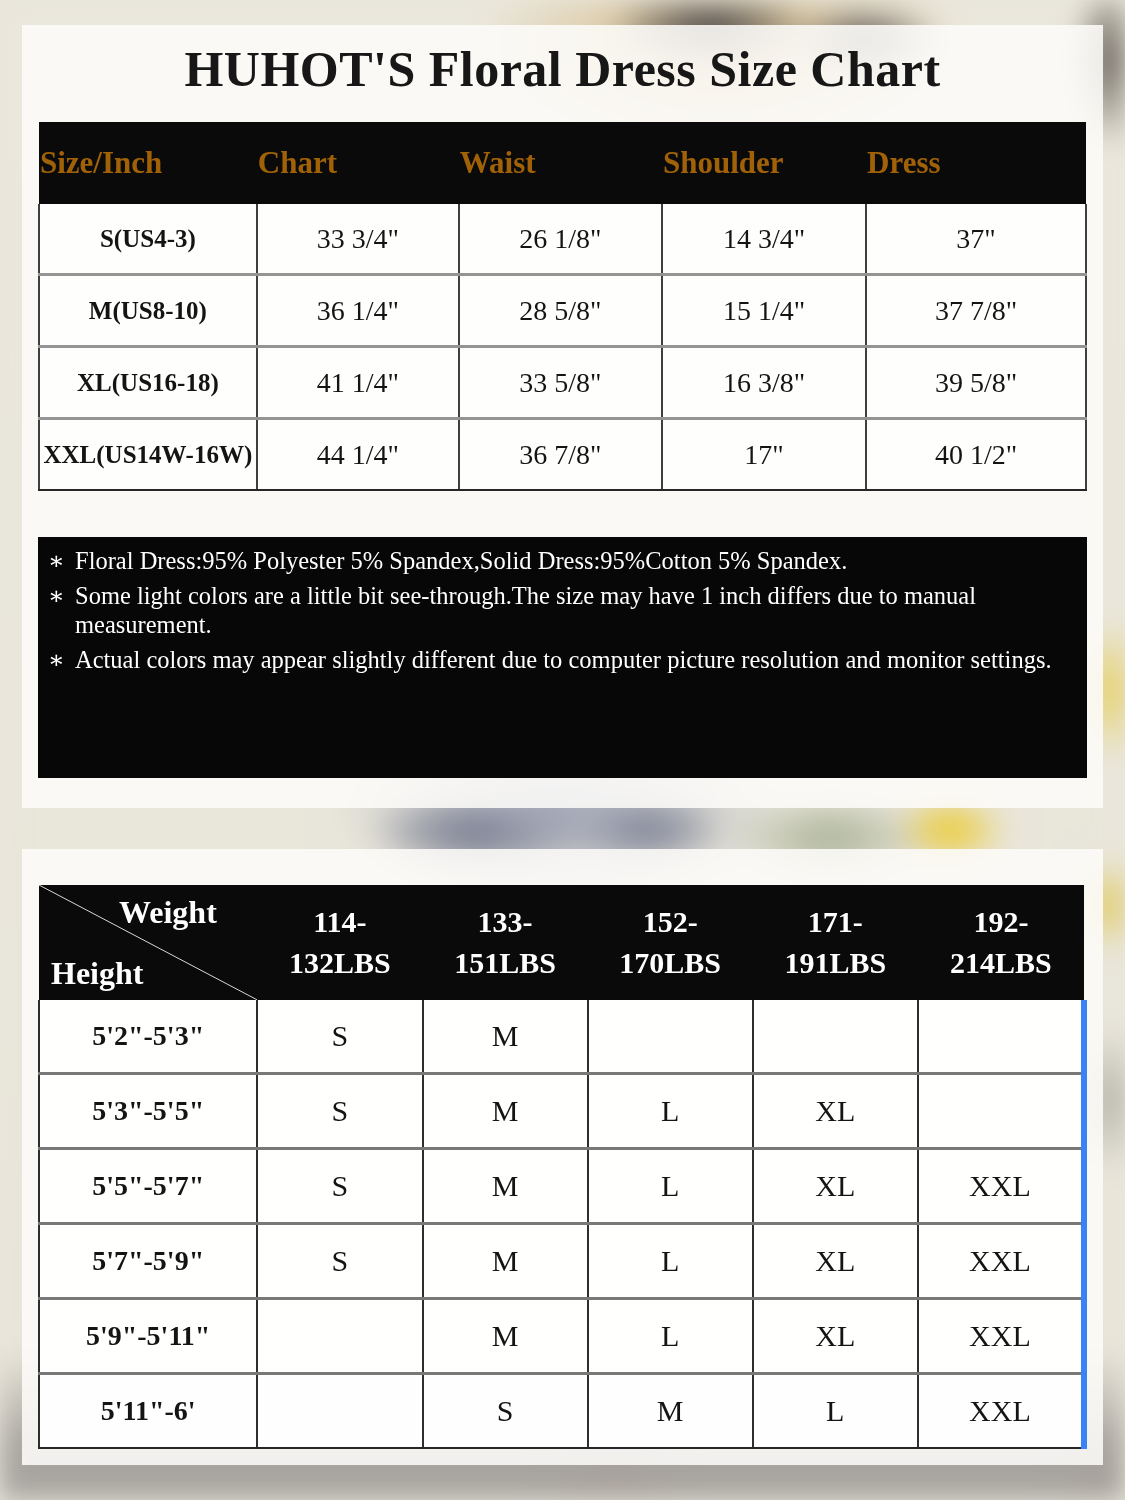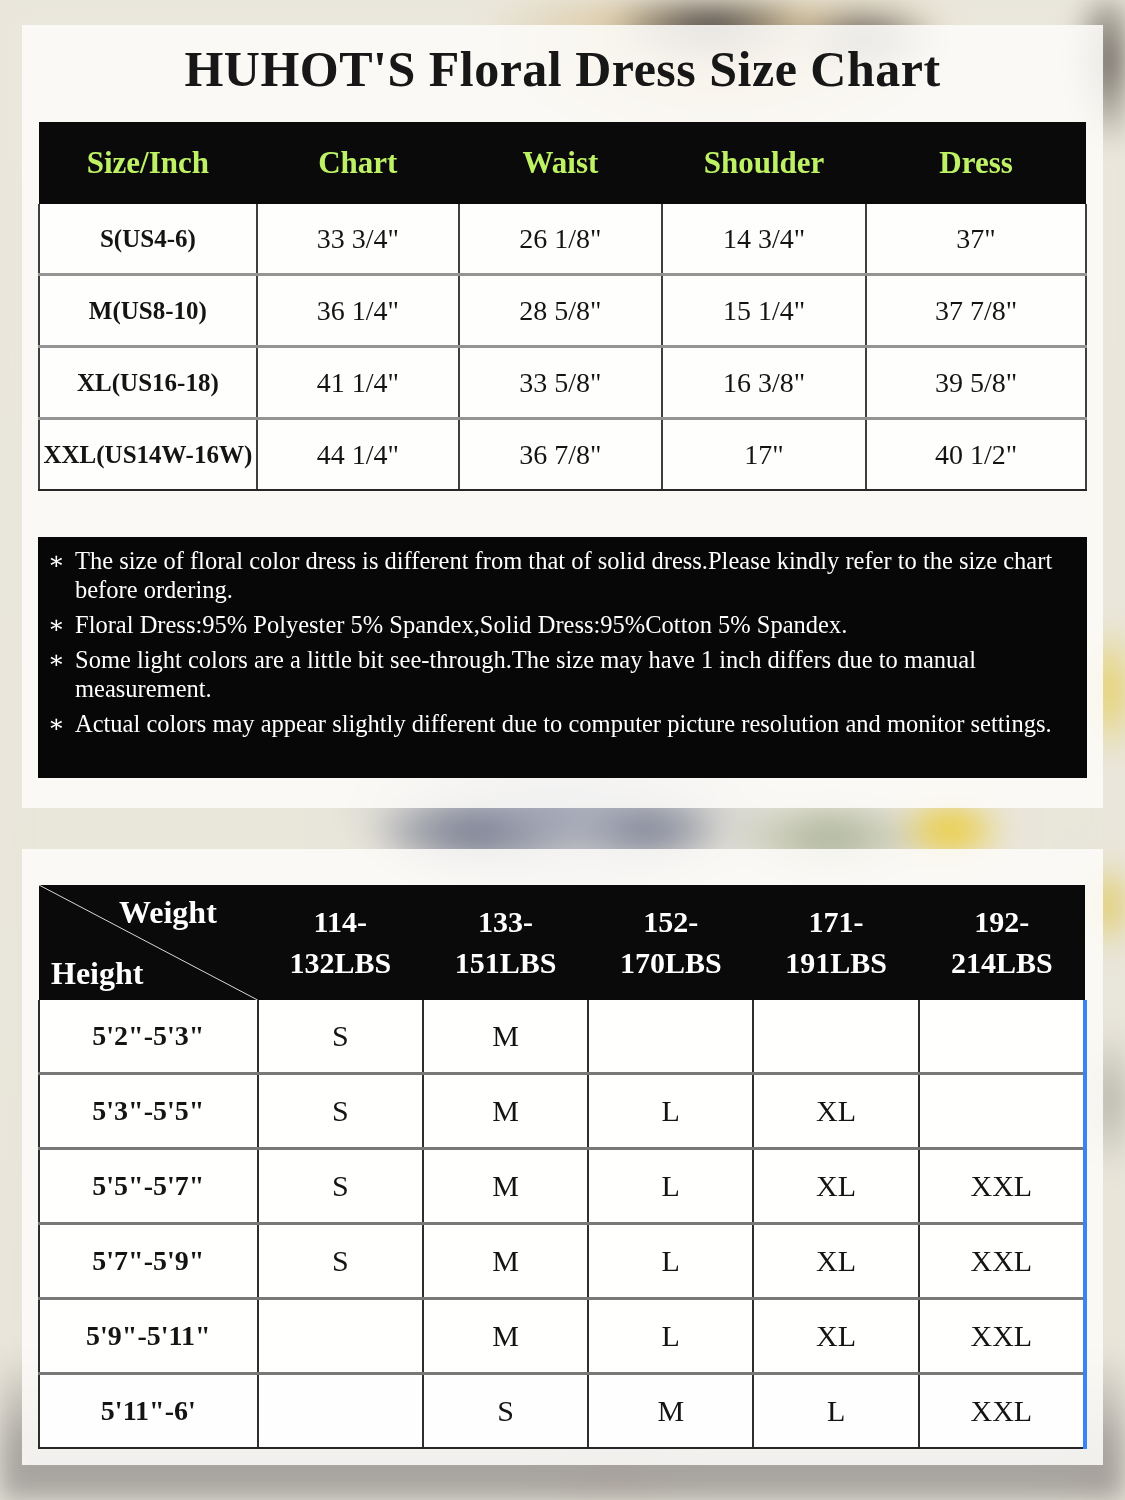--- a/index.html
+++ b/index.html
@@ -44,22 +44,22 @@
     margin:16px 0 0; text-align:center;
     font-size:50px; font-weight:bold; letter-spacing:.5px;
     color:#171717; line-height:1.15;
   }
 
   table { border-collapse:collapse; table-layout:fixed; }
 
   
   .t1 { position:absolute; left:16px; top:97px; width:1049px; }
   .t1 thead th {
-    background:#0a0a0a; color:#bef264; height:80px;
-    font-size:31px; font-weight:bold; text-align:center; vertical-align:middle;
+    background:#0a0a0a; color:#a16207; height:80px;
+    font-size:31px; font-weight:bold; text-align:left; vertical-align:middle;
     border:0;
   }
   .t1 tbody td {
     height:67px; text-align:center; vertical-align:middle;
     font-size:28px; background:rgba(255,255,255,.78);
     border-left:2px solid #3f3f3f;
   }
   .t1 tbody td:last-child { border-right:2px solid #3f3f3f; }
   .t1 tbody tr + tr td { border-top:3px solid #949494; }
   .t1 tbody tr:last-child td { border-bottom:2px solid #262626; }
@@ -87,21 +87,21 @@
   .t2 thead th.wh { white-space:pre-line; line-height:1.35;text-align:center; }
   .t2 .corner { position:relative; }
   .t2 .corner svg { position:absolute; inset:0; width:100%; height:100%; display:block; }
   .t2 .corner .w { position:absolute; top:9px;  left:80px; font-size:32px; }
   .t2 .corner .h { position:absolute; bottom:8px; left:12px; font-size:32px; }
   .t2 tbody td, .t2 tbody th {
     height:70px; text-align:center; vertical-align:middle;
     font-size:30px; font-weight:normal; background:rgba(255,255,255,.9);
     border-left:2px solid #2e2e2e;
   }
-  .t2 tbody td:last-child { border-right:4px solid #3b82f6; }
+  .t2 tbody td:last-child { border-right:6px solid #3b82f6; }
   .t2 tbody tr + tr td, .t2 tbody tr + tr th { border-top:3px solid #787878; }
   .t2 tbody tr:last-child td, .t2 tbody tr:last-child th { border-bottom:2px solid #262626; }
   .t2 tbody th.rowhead { font-weight:bold; font-size:28px; }
 </style>
 </head>
 <body>
 
 <div class="canvas">
   <div class="bg"></div>
 
@@ -120,21 +120,21 @@
         <tr>
           <th>Size/Inch</th>
           <th>Chart</th>
           <th>Waist</th>
           <th>Shoulder</th>
           <th>Dress</th>
         </tr>
       </thead>
       <tbody>
         <tr>
-          <td class="rowhead">S(US4-6)</td>
+          <td class="rowhead">S(US4-3)</td>
           <td>33 3/4"</td>
           <td>26 1/8"</td>
           <td>14 3/4"</td>
           <td>37"</td>
         </tr>
         <tr>
           <td class="rowhead">M(US8-10)</td>
           <td>36 1/4"</td>
           <td>28 5/8"</td>
           <td>15 1/4"</td>
@@ -151,21 +151,20 @@
           <td class="rowhead">XXL(US14W-16W)</td>
           <td>44 1/4"</td>
           <td>36 7/8"</td>
           <td>17"</td>
           <td>40 1/2"</td>
         </tr>
       </tbody>
     </table>
 
     <div class="notes">
-      <p class="note"><span class="star">∗</span><span>The size of floral color dress is different from that of solid dress.Please kindly refer to the size chart before ordering.</span></p>
       <p class="note"><span class="star">∗</span><span>Floral Dress:95% Polyester 5% Spandex,Solid Dress:95%Cotton 5% Spandex.</span></p>
       <p class="note"><span class="star">∗</span><span>Some light colors are a little bit see-through.The size may have 1 inch differs due to manual measurement.</span></p>
       <p class="note"><span class="star">∗</span><span>Actual colors may appear slightly different due to computer picture resolution and monitor settings.</span></p>
     </div>
   </section>
 
   <section class="panel bottom">
     <table class="t2">
       <colgroup>
         <col style="width:20.9%">

